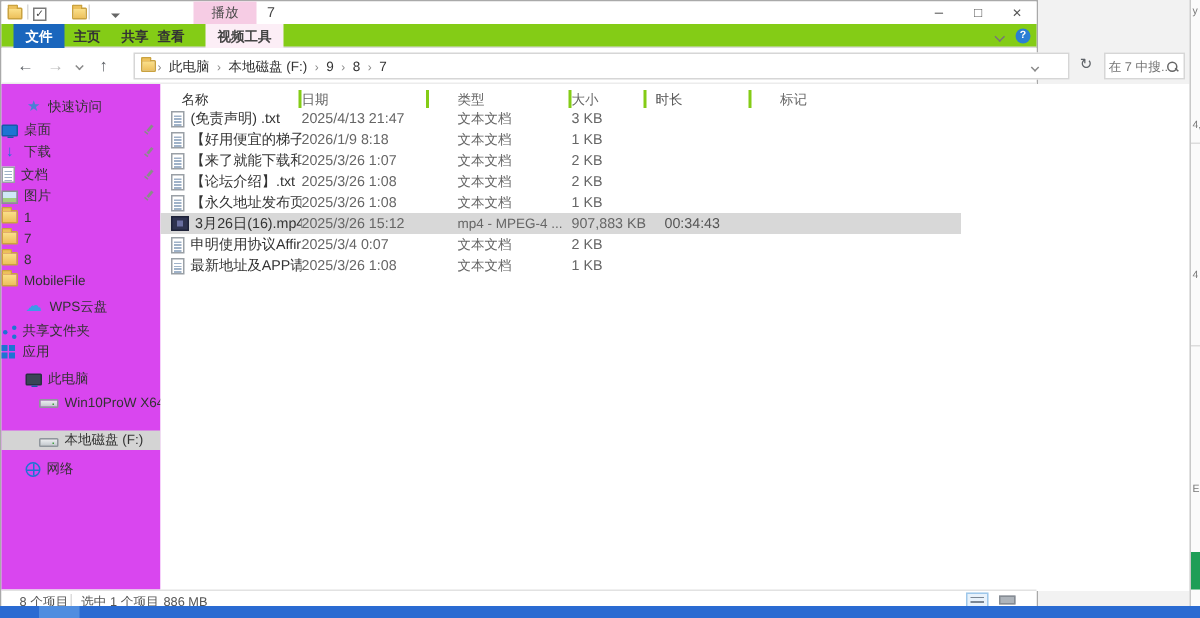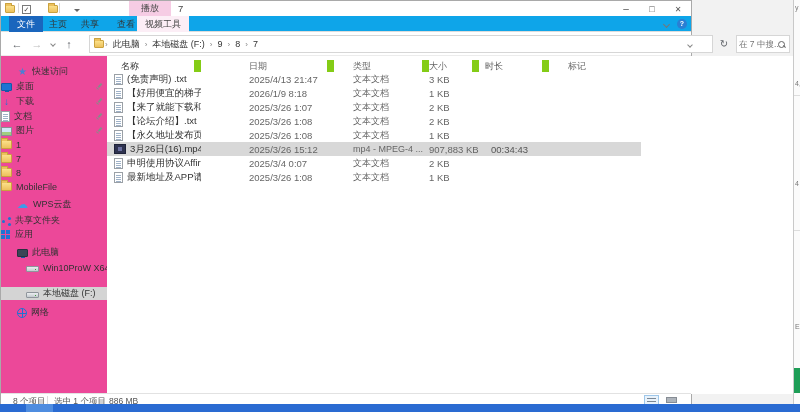--- a/index.html
+++ b/index.html
@@ -18,21 +18,21 @@
   .ctx-label { position:absolute; left:128px; top:0; width:42px; height:15px;
     background:#f6cce4; color:#4a4a4a; text-align:center; line-height:15px; font-size:9px; }
   .win-title { position:absolute; left:177px; top:2px; color:#444; font-size:9.5px; }
   .winbtn { position:absolute; top:0; width:26px; height:15px; text-align:center;
     color:#555; line-height:15px; font-size:10px; }
   .winbtn.min::before{ content:"–"; } .winbtn.max::before{ content:"□"; font-size:9px; }
   .winbtn.close::before{ content:"✕"; font-size:8px; }
 
   
   .tabrow { position:absolute; left:0; top:15px; width:100%; height:16px;
-    background:#0ea5e9; border-bottom:1px solid #dcdcdc; }
+    background:#84cc16; border-bottom:1px solid #dcdcdc;font-weight:bold; }
   .tab { position:absolute; top:0; height:16px; line-height:16px; padding:0 8px;
     font-size:9px; color:#333; }
   .tab.active { background:#1a66bd; color:#fff; }
   .tab.contextual { background:#fceef6; color:#444; }
   .ribbon-collapse { position:absolute; right:22px; top:6px; width:5px; height:5px;
     border-right:1px solid #777; border-bottom:1px solid #777; transform:rotate(45deg); }
   .help-circle { position:absolute; right:4px; top:3px; width:10px; height:10px;
     border-radius:50%; background:#2a7fd4; color:#fff; font-size:7px; font-weight:bold;
     text-align:center; line-height:10px; }
   .help-circle::before{ content:"?"; }
@@ -109,43 +109,43 @@
   .qat-drop { width:6px; height:4px; position:relative; margin-top:6px; }
   .qat-drop::before { content:""; position:absolute; border-left:3px solid transparent;
     border-right:3px solid transparent; border-top:3px solid #666; }
   .pin { position:relative; width:8px; height:9px; flex:none; }
   .pin::before { content:""; position:absolute; left:4px; top:1px; width:2px; height:5px;
     background:#8a8a8a; transform:rotate(40deg); }
   .pin::after { content:""; position:absolute; left:1px; top:6px; width:3px; height:1px;
     background:#8a8a8a; transform:rotate(40deg); }
 
   
-  .sidebar { position:absolute; left:0; top:55px; width:106px; height:338px; background:#ec4899; }
+  .sidebar { position:absolute; left:0; top:55px; width:106px; height:338px; background:#d946ef; }
   .sb-item { position:absolute; left:0; width:106px; height:13px; display:flex;
     align-items:center; gap:4px; font-size:9px; color:#333; white-space:nowrap; }
   .sb-item.lvl-g { padding-left:16px; }
   .sb-item.lvl-c { }
   .sb-item.lvl-d { padding-left:25px; }
   .sb-item.selected { background:#d4d4d4; }
   .sb-label { overflow:hidden; flex:1 1 auto; }
   .sb-item .pin { margin-right:4px; }
 
   
   .filelist { position:absolute; left:106px; top:55px; width:686px; height:338px; background:#fff; }
   .frow { position:absolute; left:0; width:100%; height:14px; display:flex; align-items:center; }
   .frow.selected { background:linear-gradient(to right, #d8d8d8 0, #d8d8d8 534px, transparent 534px); }
   .c-name { width:94px; padding-left:7px; display:flex; align-items:center; gap:4px;
     overflow:hidden; white-space:nowrap; color:#333; }
-  .c-date { width:85px; color:#666; white-space:nowrap; overflow:hidden;margin-left:48px; }
+  .c-date { width:85px; color:#666; white-space:nowrap; overflow:hidden; }
   .c-type { width:76px; color:#666; font-size:9px; white-space:nowrap; overflow:hidden;margin-left:19px; }
   .c-size { width:50px; color:#666; white-space:nowrap; }
   .c-dur  { width:70px; padding-left:12px; color:#555; white-space:nowrap; }
   .fhead { position:absolute; left:0; top:2px; width:100%; height:14px; display:flex;
     align-items:flex-end; color:#616161; font-size:9px; }
-  .fhead > div { height:12px; border-right:7px solid #84cc16; }
+  .fhead > div { height:12px; border-right:2px solid #84cc16; }
   .fhead .c-size { text-align:left; padding-left:0; }
   .fhead .c-dur { padding-left:6px; }
   .c-name.hd { position:relative; display:block; line-height:12px; }
 
   
   .statusbar { position:absolute; left:0; top:392px; width:100%; height:12px;
     background:#fff; border-top:1px solid #e2e2e2; font-size:8.5px; color:#555; }
   .st-txt { position:absolute; top:2px; white-space:nowrap; }
   .st-sep { position:absolute; left:46px; top:2px; width:1px; height:8px; background:#dcdcdc; }
   .viewbtn { position:absolute; top:1px; width:15px; height:10px; border:1px solid transparent; }
@@ -181,21 +181,21 @@
     <div class="win-title">7</div>
     <div class="winbtn min" style="right:52px"></div>
     <div class="winbtn max" style="right:26px"></div>
     <div class="winbtn close" style="right:0"></div>
   </div>
 
   <div class="tabrow">
     <div class="tab active" style="left:8px">文件</div>
     <div class="tab" style="left:40px">主页</div>
     <div class="tab" style="left:72px">共享</div>
-    <div class="tab" style="left:108px">查看</div>
+    <div class="tab" style="left:96px">查看</div>
     <div class="tab contextual" style="left:136px">视频工具</div>
     <span class="ribbon-collapse"></span>
     <span class="help-circle"></span>
   </div>
 
   <div class="navrow">
     <div class="navbtn" style="left:8px">←</div>
     <div class="navbtn disabled" style="left:28px">→</div>
     <span class="nav-chev" style="left:50px"></span>
     <div class="navbtn" style="left:60px">↑</div>

